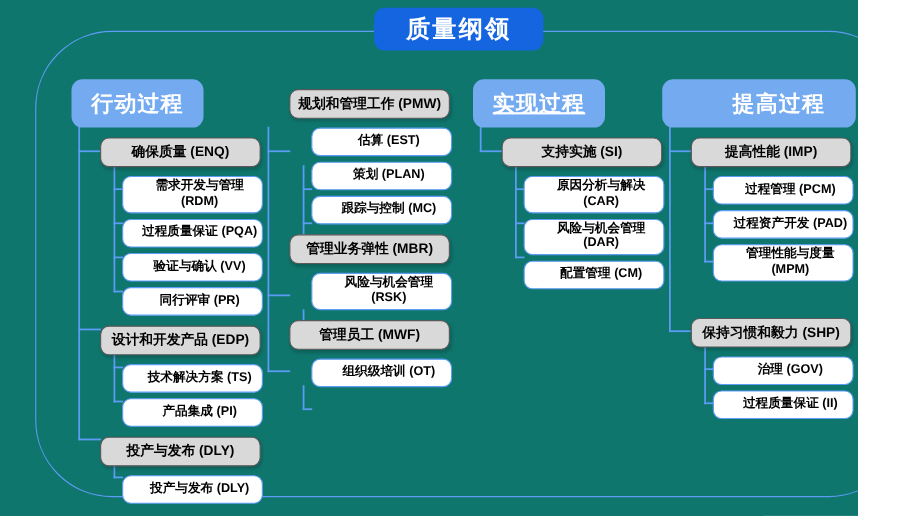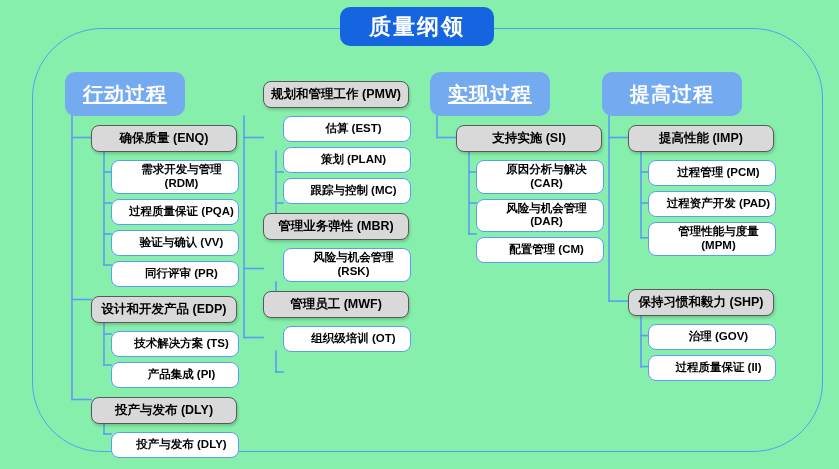--- a/index.html
+++ b/index.html
@@ -1,20 +1,20 @@
 <!DOCTYPE html>
 <html style="--title-bg: #1565e0; --header-bg: #74aaf0; --connector: #5d9cf5; --l2-bg: #d9d9d9; --l2-border: #595959; --l3-border: #5d9cf5;"><head>
 <meta charset="utf-8">
 <style>
   html,body{margin:0;padding:0;background:#fff;font-family:"Liberation Sans",sans-serif;}
   :root{
     --title-bg:#1565e0; --header-bg:#74aaf0; --connector:#5d9cf5;
     --l2-bg:#d9d9d9; --l2-border:#595959; --l3-border:#5d9cf5;
   }
-  #canvas{position:relative;width:839px;height:469px;background:#86efac;overflow:hidden;}
+  #canvas{position:relative;width:780px;height:469px;background:#0f766e;overflow:hidden;}
   .frame{position:absolute;left:32px;top:28px;width:791px;height:424px;
     border:1.6px solid var(--connector);border-radius:70px;box-sizing:border-box;}
   #connectors{position:absolute;left:0;top:0;width:839px;height:469px;pointer-events:none;}
   .title{position:absolute;left:340px;top:7px;width:154px;height:39px;z-index:5;
     background:var(--title-bg);color:#fff;font-size:22px;font-weight:bold;
     display:flex;align-items:center;justify-content:center;border-radius:10px;letter-spacing:2px;}
   .column{position:absolute;top:72px;}
   .header{height:44px;background:var(--header-bg);color:#fff;font-size:20px;font-weight:bold;
     display:flex;align-items:center;justify-content:center;border-radius:10px;letter-spacing:1px;}
   .group{margin-left:26px;margin-top:9px;}
@@ -25,24 +25,24 @@
     font-size:12.5px;font-weight:bold;color:#000;text-align:center;
     box-shadow:1px 2px 3px rgba(0,0,0,0.18);}
   .children{margin-left:20px;}
   .children .l3{margin-top:5px;padding-left:16px;}
   .children .l3:first-child{margin-top:8px;}
   .l3{width:128px;min-height:26px;box-sizing:border-box;background:#fff;
     border:1.3px solid var(--l3-border);border-radius:8px;
     display:flex;align-items:center;justify-content:center;
     font-size:11.5px;font-weight:bold;color:#000;text-align:center;
     white-space:pre-line;line-height:1.2;padding:2px 3px;}
-  .c1{left:65px;} .c1 .header{width:120px;text-decoration:underline;}
+  .c1{left:65px;} .c1 .header{width:120px;}
   .c2{left:237px;} .c2 .header{width:120px;}
   .c3{left:430px;} .c3 .header{width:120px;text-decoration:underline;}
-  .c4{left:602px;} .c4 .header{width:140px;}
+  .c4{left:602px;} .c4 .header{width:140px;padding-left:36px;}
 </style>
 </head>
 <body>
 
 <div id="canvas">
   <div class="frame"></div>
   <svg id="connectors">
       <line x1="72" y1="116" x2="72" y2="399.5" stroke="#5d9cf5" stroke-width="1.6" stroke-linecap="square"></line>
       <line x1="72" y1="137.5" x2="91" y2="137.5" stroke="#5d9cf5" stroke-width="1.6" stroke-linecap="square"></line>
       <line x1="72" y1="299.5" x2="91" y2="299.5" stroke="#5d9cf5" stroke-width="1.6" stroke-linecap="square"></line>

